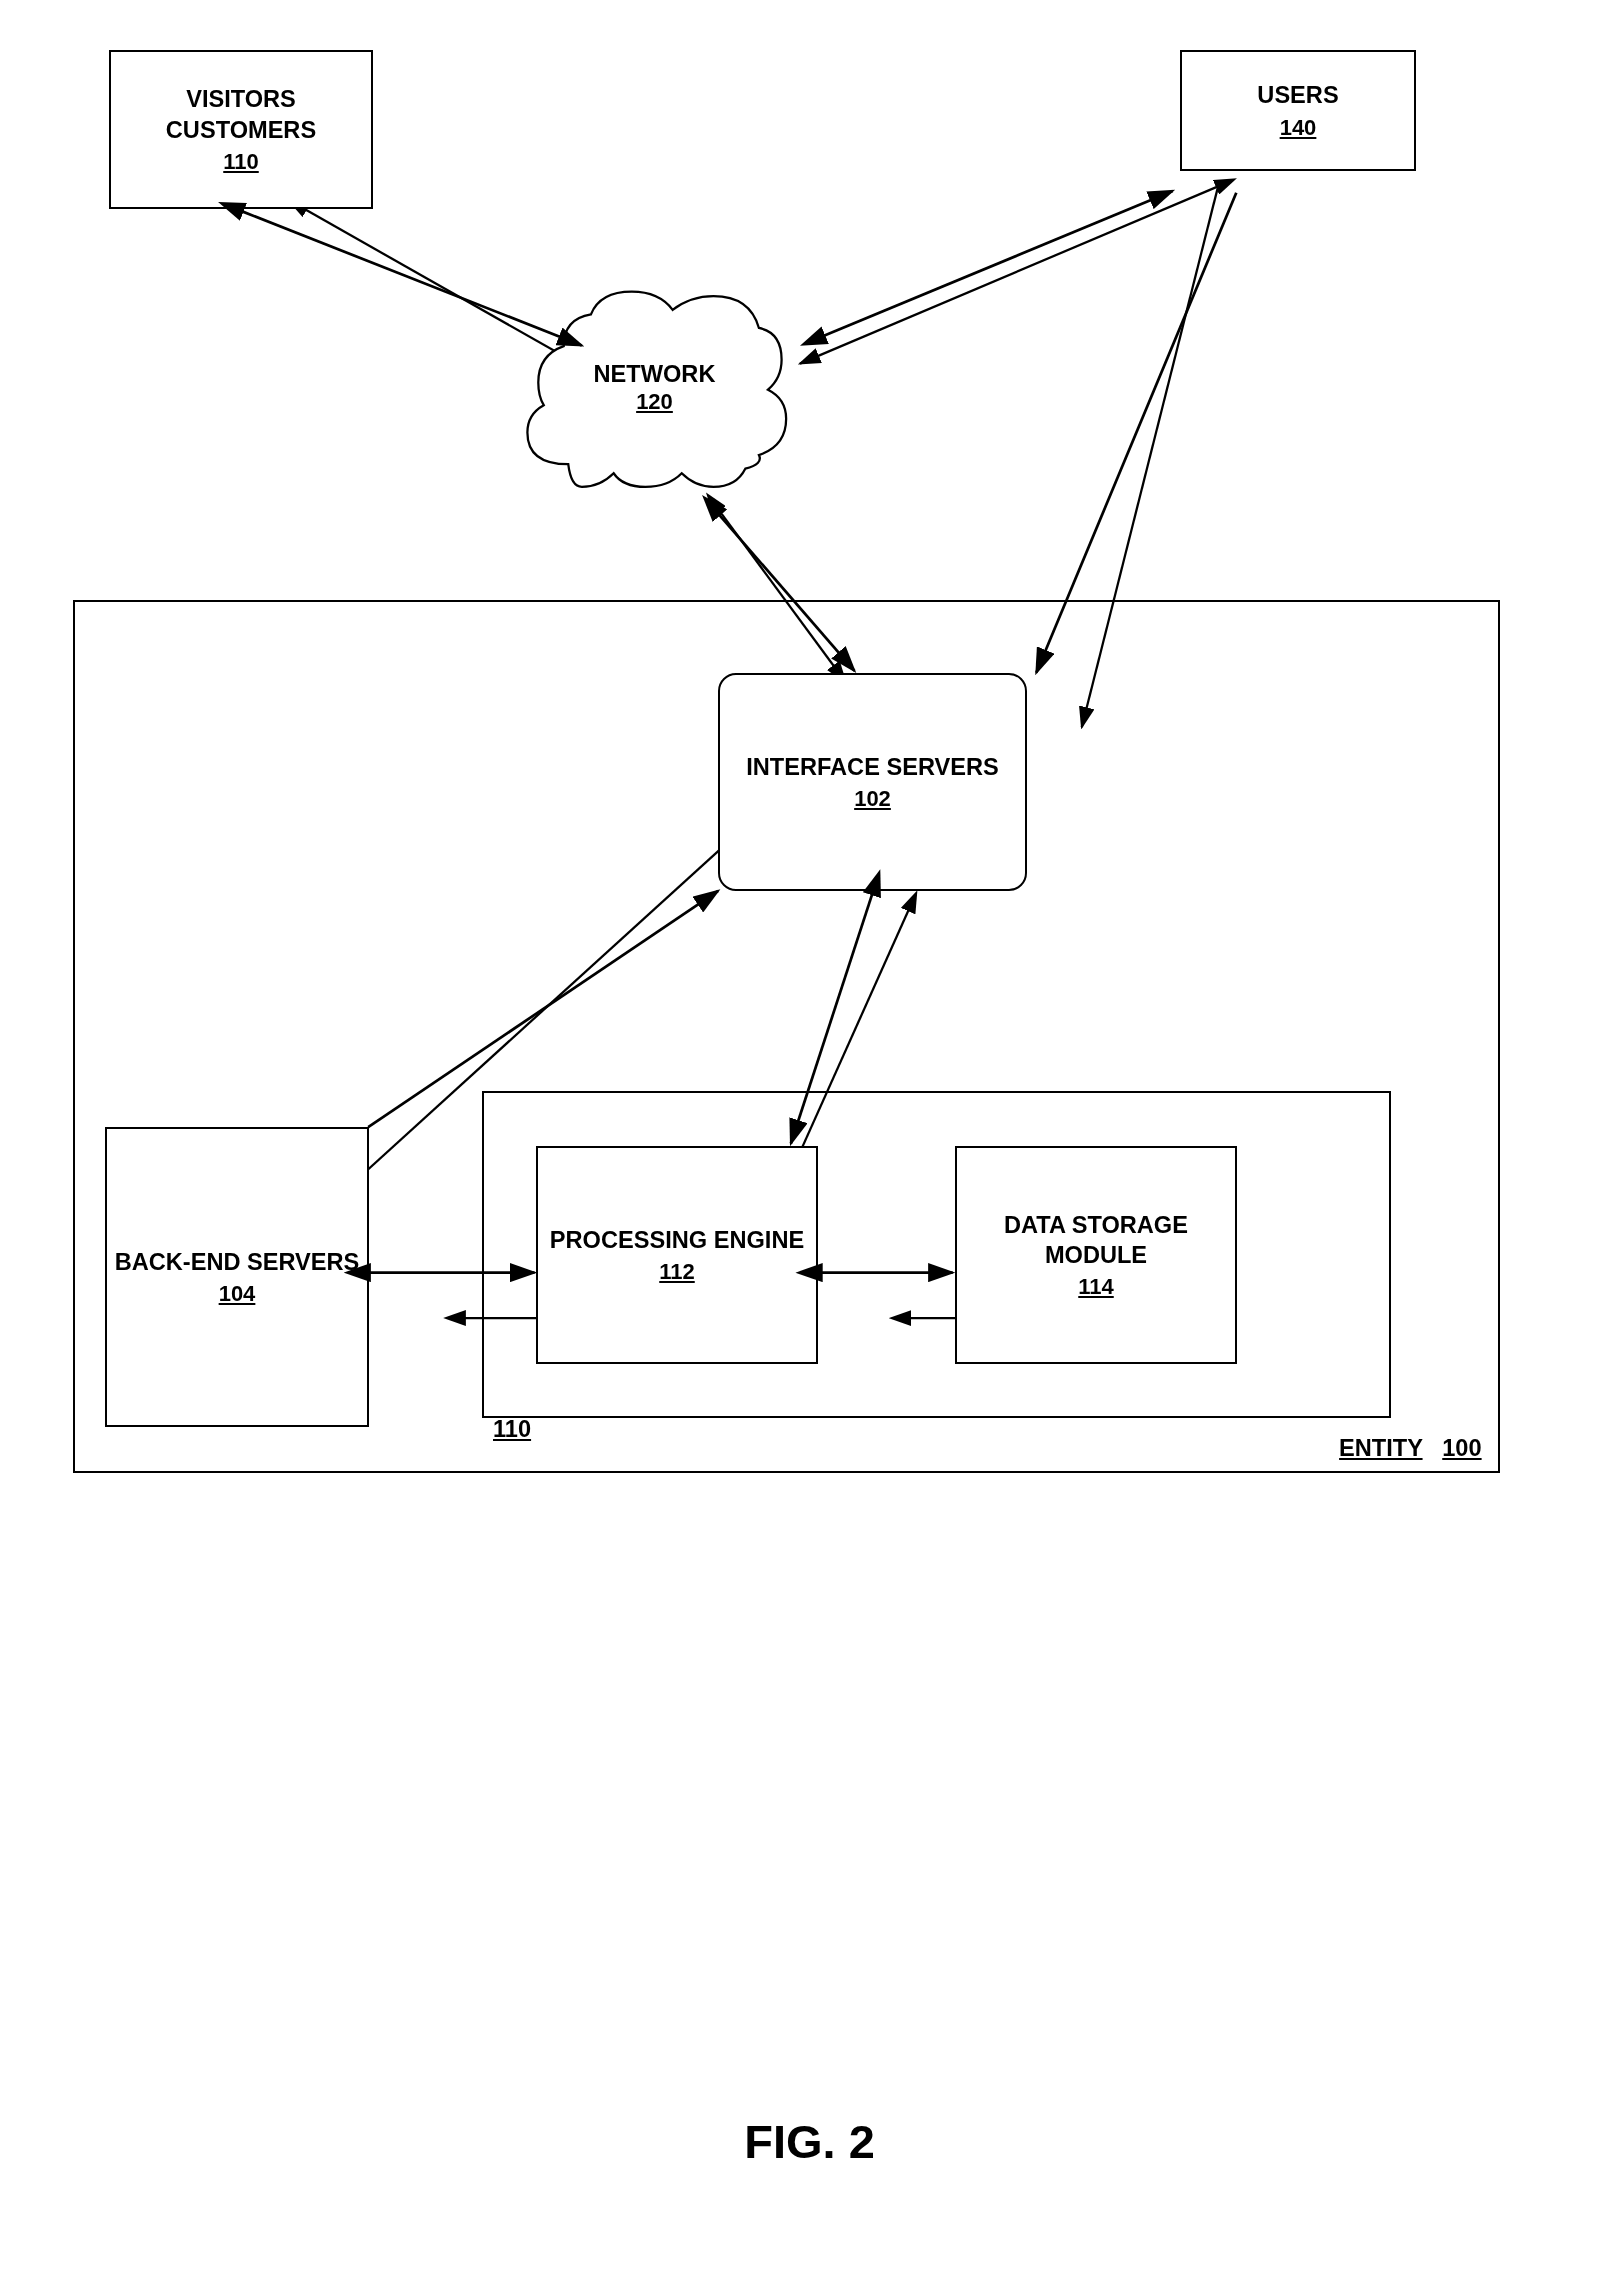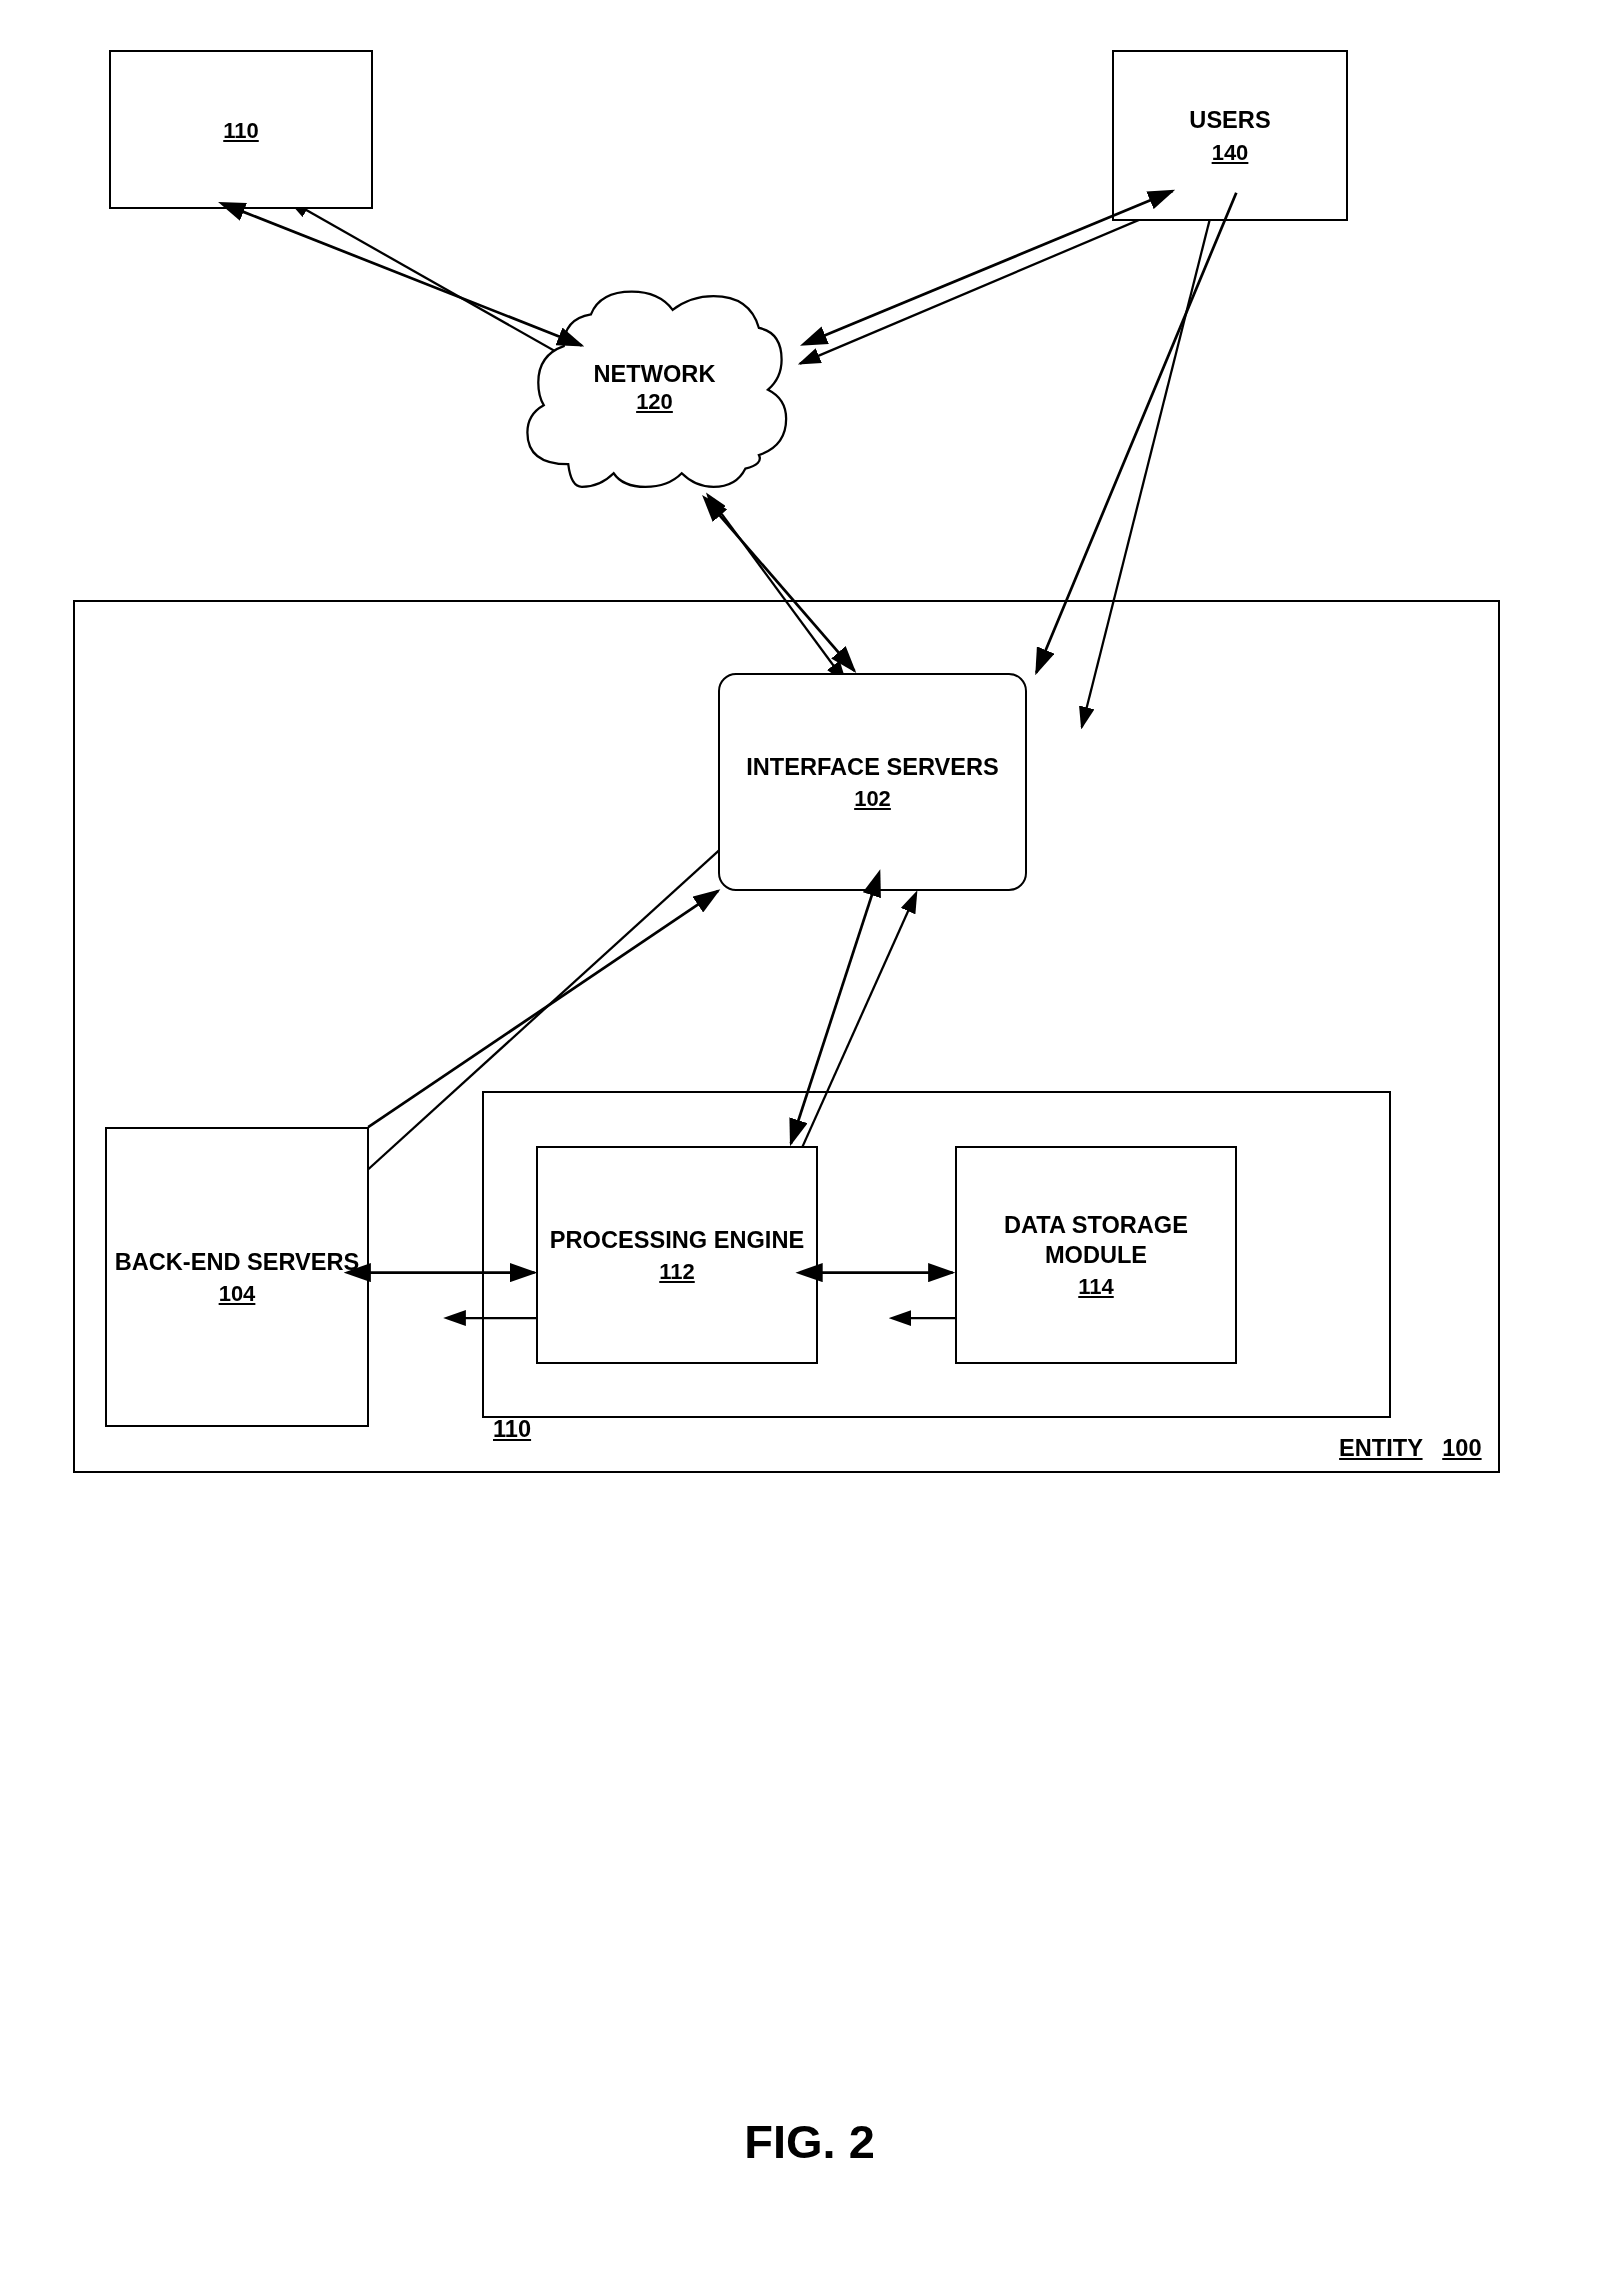--- a/index.html
+++ b/index.html
@@ -121,24 +121,26 @@
   <line x1="1000" y1="1000" x2="870" y2="1290" stroke="#000" stroke-width="2.5" marker-end="url(#arrowhead)" marker-start="url(#arrowhead-start)"></line>
 
   <line x1="390" y1="1300" x2="830" y2="900" stroke="#000" stroke-width="2.5" marker-end="url(#arrowhead)"></line>
 
   <line x1="510" y1="1450" x2="680" y2="1450" stroke="#000" stroke-width="2.5" marker-end="url(#arrowhead)" marker-start="url(#arrowhead-start)"></line>
 
   <line x1="1000" y1="1450" x2="1130" y2="1450" stroke="#000" stroke-width="2.5" marker-end="url(#arrowhead)" marker-start="url(#arrowhead-start)"></line>
 </svg>
 
 <div class="box" style="left: 109px; top: 50px; width: 264px; height: 159px;">
+  <span class="box-label">VISITORS
+CUSTOMERS</span>
   <span class="box-number">110</span>
 </div>
 
-<div class="box" style="left: 1112px; top: 50px; width: 236px; height: 171px;">
+<div class="box" style="left: 1180px; top: 50px; width: 236px; height: 121px;">
   <span class="box-label">USERS</span>
   <span class="box-number">140</span>
 </div>
 
 <div class="cloud" style="left: 482px; top: 255px; width: 345px; height: 264px;">
   <svg viewBox="0 0 380 290" xmlns="http://www.w3.org/2000/svg">
     <path d="
       M 95,230
       Q 50,230 50,195
       Q 50,175 68,165

